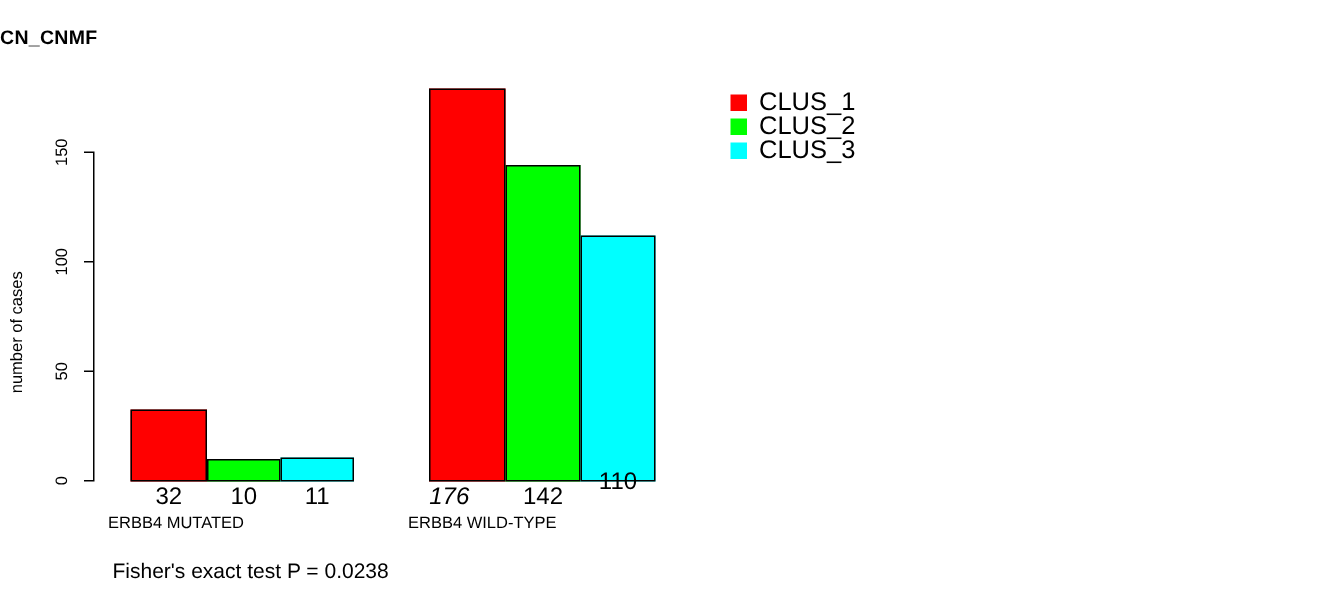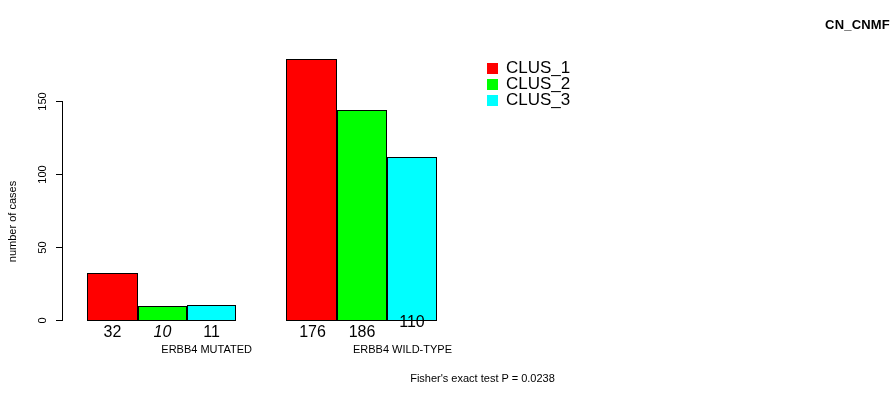--- a/index.html
+++ b/index.html
@@ -21,21 +21,21 @@
     width: 890px;
     height: 400px;
   }
 
   
   .chart-title {
     position: absolute;
     left: 0;
     top: 17px;
     width: 890px;
-    text-align: right;
+    text-align: left;
     font-size: 13px;
     font-weight: bold;
     letter-spacing: 0.2px;
   }
 
   
   .y-axis-line {
     position: absolute;
     left: 62px;
     top: 101px;
@@ -87,21 +87,21 @@
     line-height: 10px;
     text-align: center;
     white-space: nowrap;
   }
 
   
   .group-label {
     position: absolute;
     font-size: 11px;
     line-height: 11px;
-    text-align: right;
+    text-align: left;
     white-space: nowrap;
   }
 
   
   .legend {
     position: absolute;
     left: 487px;
     top: 60px;
   }
   .legend-row {
@@ -123,22 +123,21 @@
     line-height: 13px;
     white-space: nowrap;
   }
 
   
   .chart-footer {
     position: absolute;
     left: 0;
     top: 372px;
     width: 890px;
-    text-align: center;
-    font-size: 11px;
+    font-size: 14px;
   }
   .footer-inner {
     display: inline-block;
     margin-left: 75px;
   }
 </style>
 </head>
 <body>
 
 <div id="plot-root">
@@ -159,33 +158,33 @@
 
     <div class="y-axis-title">number of cases</div>
   </div>
 
   <div>
     <div class="bar" style="left:87px; top:273px; width:51px; height:48px; background:#FF0000;"></div>
     <div class="bar" style="left:138px; top:306px; width:49px; height:15px; background:#00FF00;"></div>
     <div class="bar" style="left:187px; top:305px; width:49px; height:16px; background:#00FFFF;"></div>
 
     <div class="bar-value" style="left:87px; top:327px; width:51px;">32</div>
-    <div class="bar-value" style="left:138px; top:327px; width:49px;font-style:italic;">10</div>
+    <div class="bar-value" style="left:138px; top:327px; width:49px;">10</div>
     <div class="bar-value" style="left:187px; top:327px; width:49px;">11</div>
 
     <div class="group-label" style="left:72px; top:344px; width:180px;">ERBB4 MUTATED</div>
   </div>
 
   <div>
     <div class="bar" style="left:286px; top:59px; width:51px; height:262px; background:#FF0000;"></div>
     <div class="bar" style="left:337px; top:110px; width:50px; height:211px; background:#00FF00;"></div>
     <div class="bar" style="left:387px; top:157px; width:50px; height:164px; background:#00FFFF;"></div>
 
-    <div class="bar-value" style="left:287px; top:327px; width:51px;">176</div>
-    <div class="bar-value" style="left:337px; top:327px; width:50px;">186</div>
+    <div class="bar-value" style="left:274px; top:327px; width:51px;font-style:italic;">176</div>
+    <div class="bar-value" style="left:337px; top:327px; width:50px;">142</div>
     <div class="bar-value" style="left:387px; top:317px; width:50px;">110</div>
 
     <div class="group-label" style="left:272px; top:344px; width:180px;">ERBB4 WILD-TYPE</div>
   </div>
 
   <div class="legend">
     <div class="legend-row">
       <span class="legend-swatch" style="background:#FF0000;"></span>
       <span class="legend-label">CLUS_1</span>
     </div>

